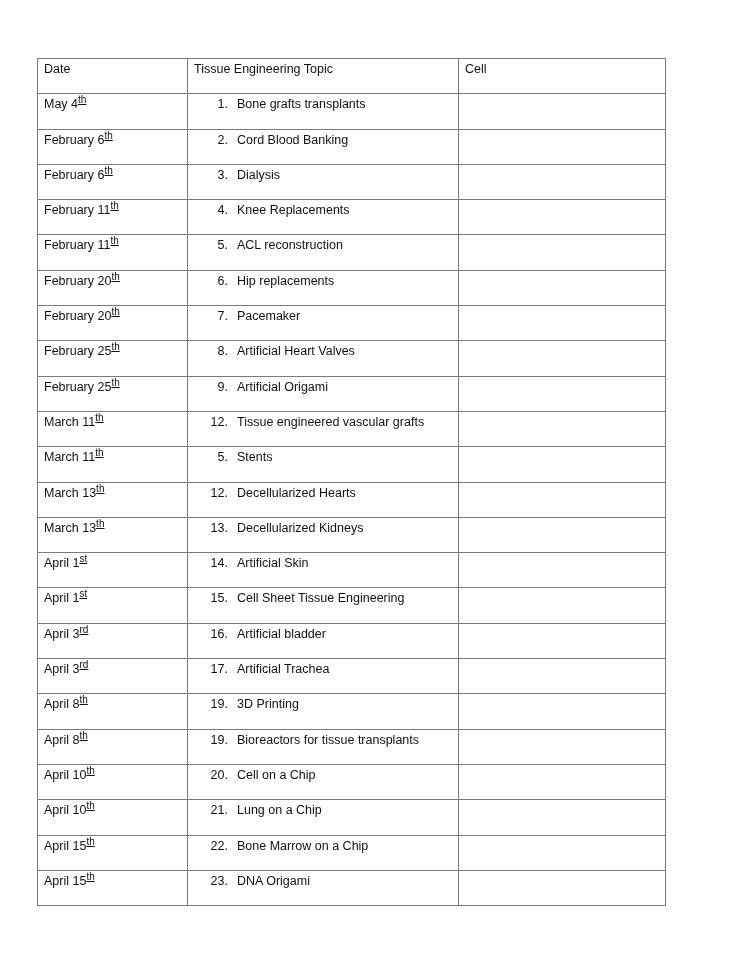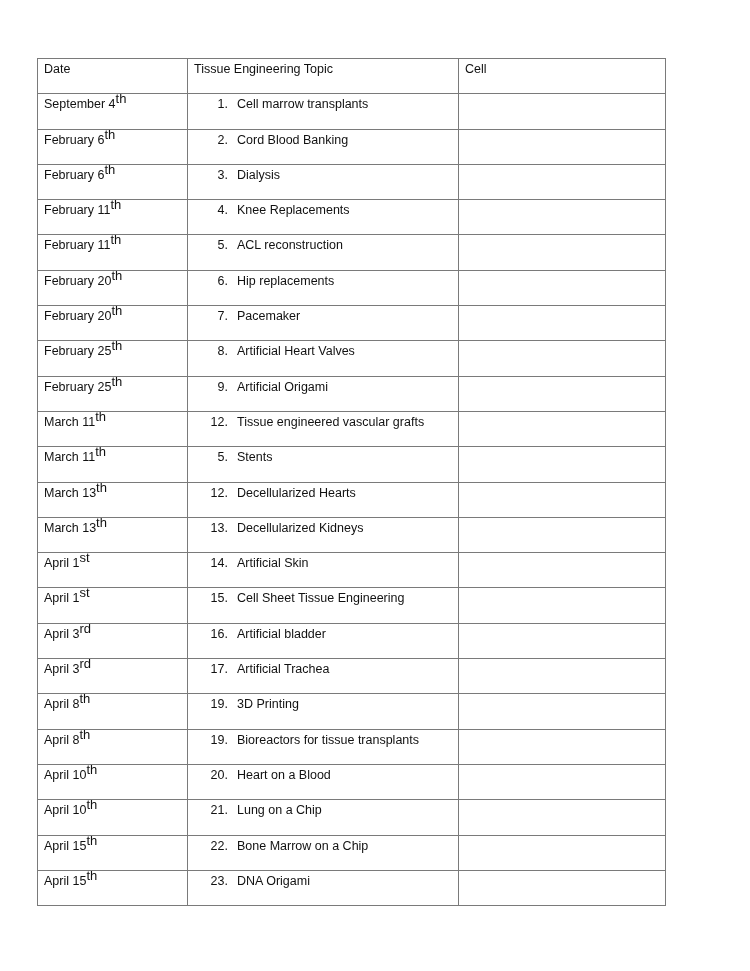--- a/index.html
+++ b/index.html
@@ -4,42 +4,42 @@
 <style>
   html, body { margin: 0; padding: 0; background: #ffffff; }
   body { width: 750px; height: 971px; position: relative; overflow: hidden;
          font-family: "Liberation Sans", sans-serif; color: #111; }
   table.sched { position: absolute; left: 37px; top: 58px; width: 628px;
                 border-collapse: collapse; table-layout: fixed; }
   table.sched td { border: 1px solid #7a7a7a; vertical-align: top;
                    height: 34px; padding: 2px 6px 0 6px; font-size: 12.5px;
                    line-height: 16px; box-sizing: border-box; }
   col.c1 { width: 150px; } col.c2 { width: 271px; } col.c3 { width: 207px; }
-  sup { font-size: 13px; vertical-align: 5px; line-height: 0; }
+  sup { font-size: 10px; vertical-align: 5px; line-height: 0; text-decoration: underline; }
   .num { display: inline-block; width: 22px; text-align: right; margin-left: 12px; margin-right: 9px; }
   tr.r td { height: 35.3px; }
 </style>
 </head>
 <body>
 
 <table class="sched">
   <colgroup>
       <col class="c1">
       <col class="c2">
       <col class="c3">
     </colgroup>
   <tbody id="tbody">
     <tr class="r">
       <td>Date</td>
       <td>Tissue Engineering Topic</td>
       <td>Cell</td>
     </tr>
   <tr class="r">
-        <td><span>September 4</span><sup>th</sup></td>
-        <td><span class="num">1.</span><span>Cell marrow transplants</span></td>
+        <td><span>May 4</span><sup>th</sup></td>
+        <td><span class="num">1.</span><span>Bone grafts transplants</span></td>
         <td></td>
       </tr>
       <tr class="r">
         <td><span>February 6</span><sup>th</sup></td>
         <td><span class="num">2.</span><span>Cord Blood Banking</span></td>
         <td></td>
       </tr>
       <tr class="r">
         <td><span>February 6</span><sup>th</sup></td>
         <td><span class="num">3.</span><span>Dialysis</span></td>
@@ -120,21 +120,21 @@
         <td><span class="num">19.</span><span>3D Printing</span></td>
         <td></td>
       </tr>
       <tr class="r">
         <td><span>April 8</span><sup>th</sup></td>
         <td><span class="num">19.</span><span>Bioreactors for tissue transplants</span></td>
         <td></td>
       </tr>
       <tr class="r">
         <td><span>April 10</span><sup>th</sup></td>
-        <td><span class="num">20.</span><span>Heart on a Blood</span></td>
+        <td><span class="num">20.</span><span>Cell on a Chip</span></td>
         <td></td>
       </tr>
       <tr class="r">
         <td><span>April 10</span><sup>th</sup></td>
         <td><span class="num">21.</span><span>Lung on a Chip</span></td>
         <td></td>
       </tr>
       <tr class="r">
         <td><span>April 15</span><sup>th</sup></td>
         <td><span class="num">22.</span><span>Bone Marrow on a Chip</span></td>

